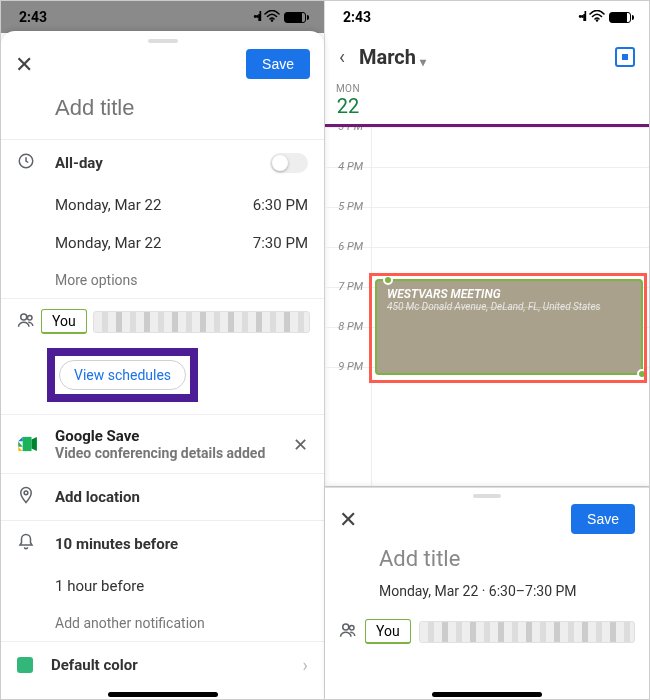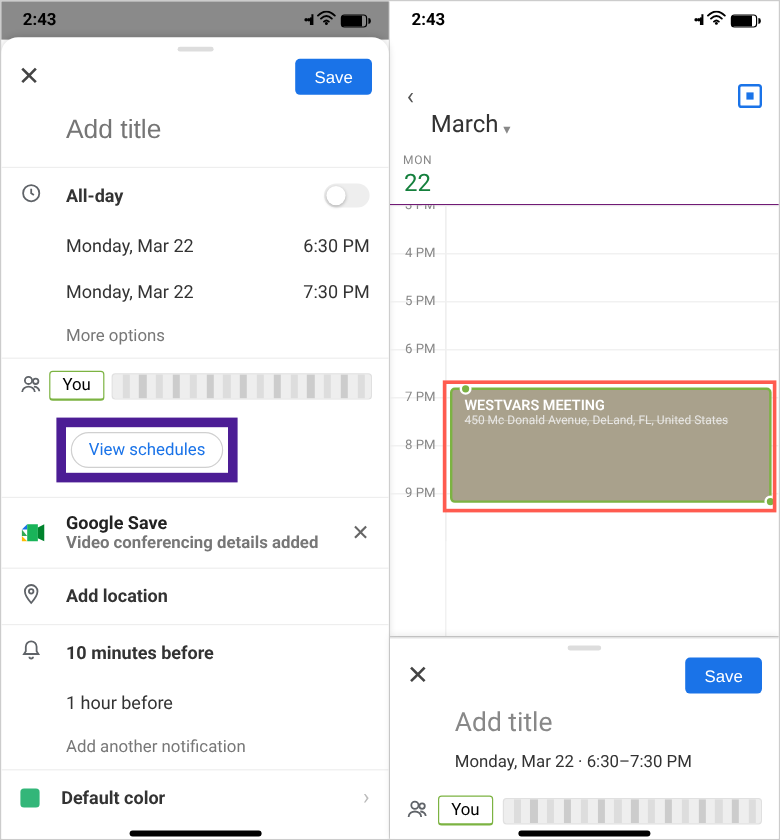--- a/index.html
+++ b/index.html
@@ -99,30 +99,30 @@
   .meet-icon { width:22px; height:16px; position:relative; }
   .meet-icon svg { width:22px; height:16px; }
 
   .default-color-sw { width:16px; height:16px; background:#33b679; border-radius:3px;}
 
   
   .cal-header {
     display:flex; align-items:center; gap:14px; padding:12px 14px 8px 14px;
   }
   .back-chev { font-size:20px; color:#555; }
-  .month-label { font-size:20px; font-weight:400; color:#333; display:flex; align-items:flex-end; gap:4px;margin-top:46px;}
+  .month-label { font-size:20px; font-weight:700; color:#333; display:flex; align-items:flex-end; gap:4px;}
   .cal-icon { margin-left:auto; width:20px; height:20px; border:2px solid #1a73e8; border-radius:3px; position:relative;}
   .cal-icon::before{content:"";position:absolute;top:5px;left:5px;width:6px;height:6px;background:#1a73e8;}
 
-  .dayhead { display:flex; border-bottom:1px solid #701a75; }
+  .dayhead { display:flex; border-bottom:3px solid #701a75; }
   .dayhead .gutter{ width:46px; text-align:center; padding:6px 0;}
   .dayhead .dow{ font-size:10px; color:#888; letter-spacing:0.5px;}
   .dayhead .dnum{ font-size:20px; font-weight:400; color:#15803d;}
 
-  .hours-scroll { position:relative; height: 360px; overflow:hidden; border-bottom:1px solid #ccc;}
+  .hours-scroll { position:relative; height: 360px; overflow:hidden; border-bottom:1px solid #ccc;font-style:italic;}
   .hour-row { height:40px; border-top:1px solid #eee; position:relative;}
   .hour-label { position:absolute; left:0; top:-8px; width:44px; text-align:right; font-size:11px; color:#888; padding-right:6px;}
   .hour-grid { margin-left:46px; border-left:1px solid #eee; height:100%;}
   .gutter-line { position:absolute; left:46px; top:0; bottom:0; width:1px; background:#eee;}
 
   .event-block {
     position:absolute; left:50px; right:6px;
     top: 152px; 
     height: 96px;
     background:#a9a18c;

